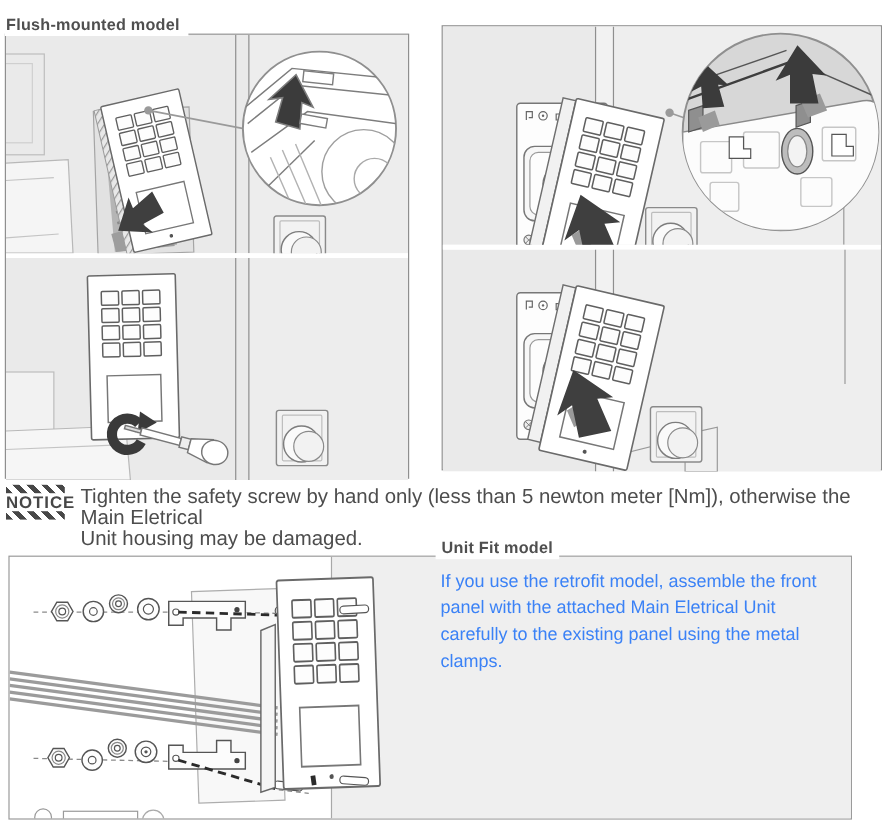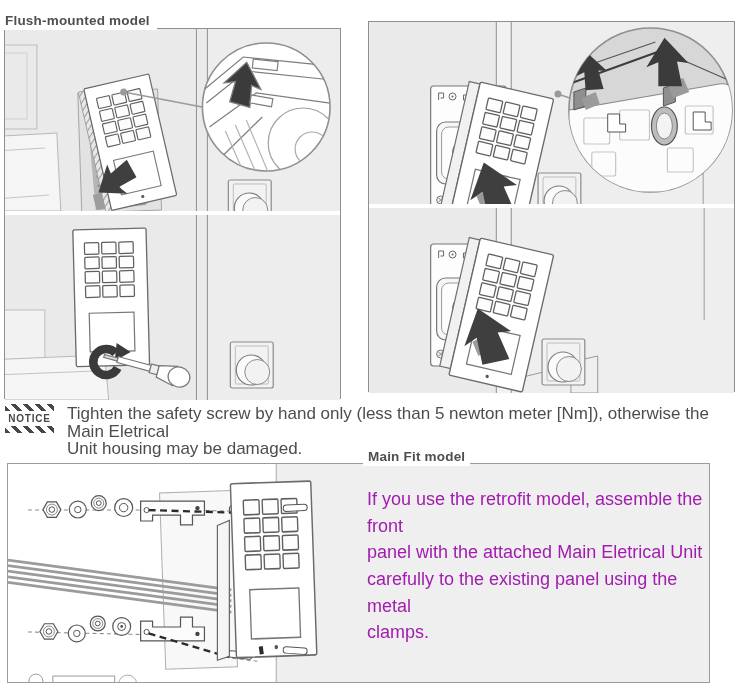--- a/index.html
+++ b/index.html
@@ -7,29 +7,29 @@
         font-family:"Liberation Sans",sans-serif;overflow:hidden;}
   .panel{position:absolute;background:#ffffff;border:1px solid #8f8f8f;box-sizing:border-box;}
   .panel svg{display:block;width:100%;}
   .half-gap{height:4px;background:#ffffff;}
   .sec-label{position:absolute;background:#ffffff;font-weight:bold;font-size:13.5px;
              color:#4f4f4f;letter-spacing:.2px;line-height:18px;height:18px;
              padding:0 7px 0 1px;white-space:nowrap;}
   .notice{position:absolute;left:5px;top:404px;display:flex;gap:13px;align-items:flex-start;}
   .notice-badge{width:49px;flex:none;}
   .stripe{height:7px;background:repeating-linear-gradient(45deg,#474747 0 4px,#ffffff 4px 8.5px);}
-  .notice-label{font-weight:bold;font-size:10px;letter-spacing:.8px;color:#474747;
+  .notice-label{font-weight:bold;font-size:14px;letter-spacing:.8px;color:#474747;
                 text-align:center;line-height:15px;}
   .notice-text{font-size:17px;line-height:17.5px;color:#4d4d4d;white-space:pre-line;
                padding-top:1px;width:672px;}
   .retro-box{position:absolute;left:7px;top:463px;width:703px;height:220px;
              border:1px solid #9b9b9b;box-sizing:border-box;background:#ffffff;}
   .retro-box svg{display:block;width:701px;height:218px;}
-  .retro-text{position:absolute;left:359px;top:22px;width:340px;font-size:18px;
-              line-height:1.48;color:#a21caf;white-space:pre-line;}
+  .retro-text{position:absolute;left:359px;top:10px;width:340px;font-size:15px;
+              line-height:1.48;color:#3b82f6;white-space:pre-line;}
 </style>
 </head>
 <body>
 
 <div class="page">
 
   <svg width="0" height="0" style="position:absolute">
     <defs>
       <pattern id="hatch" width="5" height="5" patternUnits="userSpaceOnUse" patternTransform="rotate(45)">
         <rect width="5" height="5" fill="#e8e8e8"></rect>
@@ -260,21 +260,21 @@
     <div class="notice-badge">
       <div class="stripe"></div>
       <div class="notice-label">NOTICE</div>
       <div class="stripe"></div>
     </div>
     <div class="notice-text">Tighten the safety screw by hand only (less than 5 newton meter [Nm]), otherwise the Main Eletrical
 Unit housing may be damaged.</div>
   </div>
 
   <div class="retro-box">
-    <div class="sec-label" style="left:355px;top:-16px;padding:0 5px;">Main Fit model</div>
+    <div class="sec-label" style="left:355px;top:-16px;padding:0 5px;">Unit Fit model</div>
 
     <svg viewBox="0 0 703 220" preserveAspectRatio="none">
       <rect x="269" y="0" width="434" height="220" fill="#efefef"></rect>
       <line x1="269" y1="0" x2="269" y2="220" stroke="#a8a8a8"></line>
       <g transform="rotate(-2 190 115)">
         <rect x="155" y="28" width="72" height="178" fill="rgba(160,160,160,0.08)" stroke="#adadad"></rect>
       </g>
       <g stroke="#9b9b9b" stroke-width="2.8">
         <line x1="0" y1="97" x2="224" y2="127"></line>
         <line x1="0" y1="102.6" x2="224" y2="132.6"></line>

